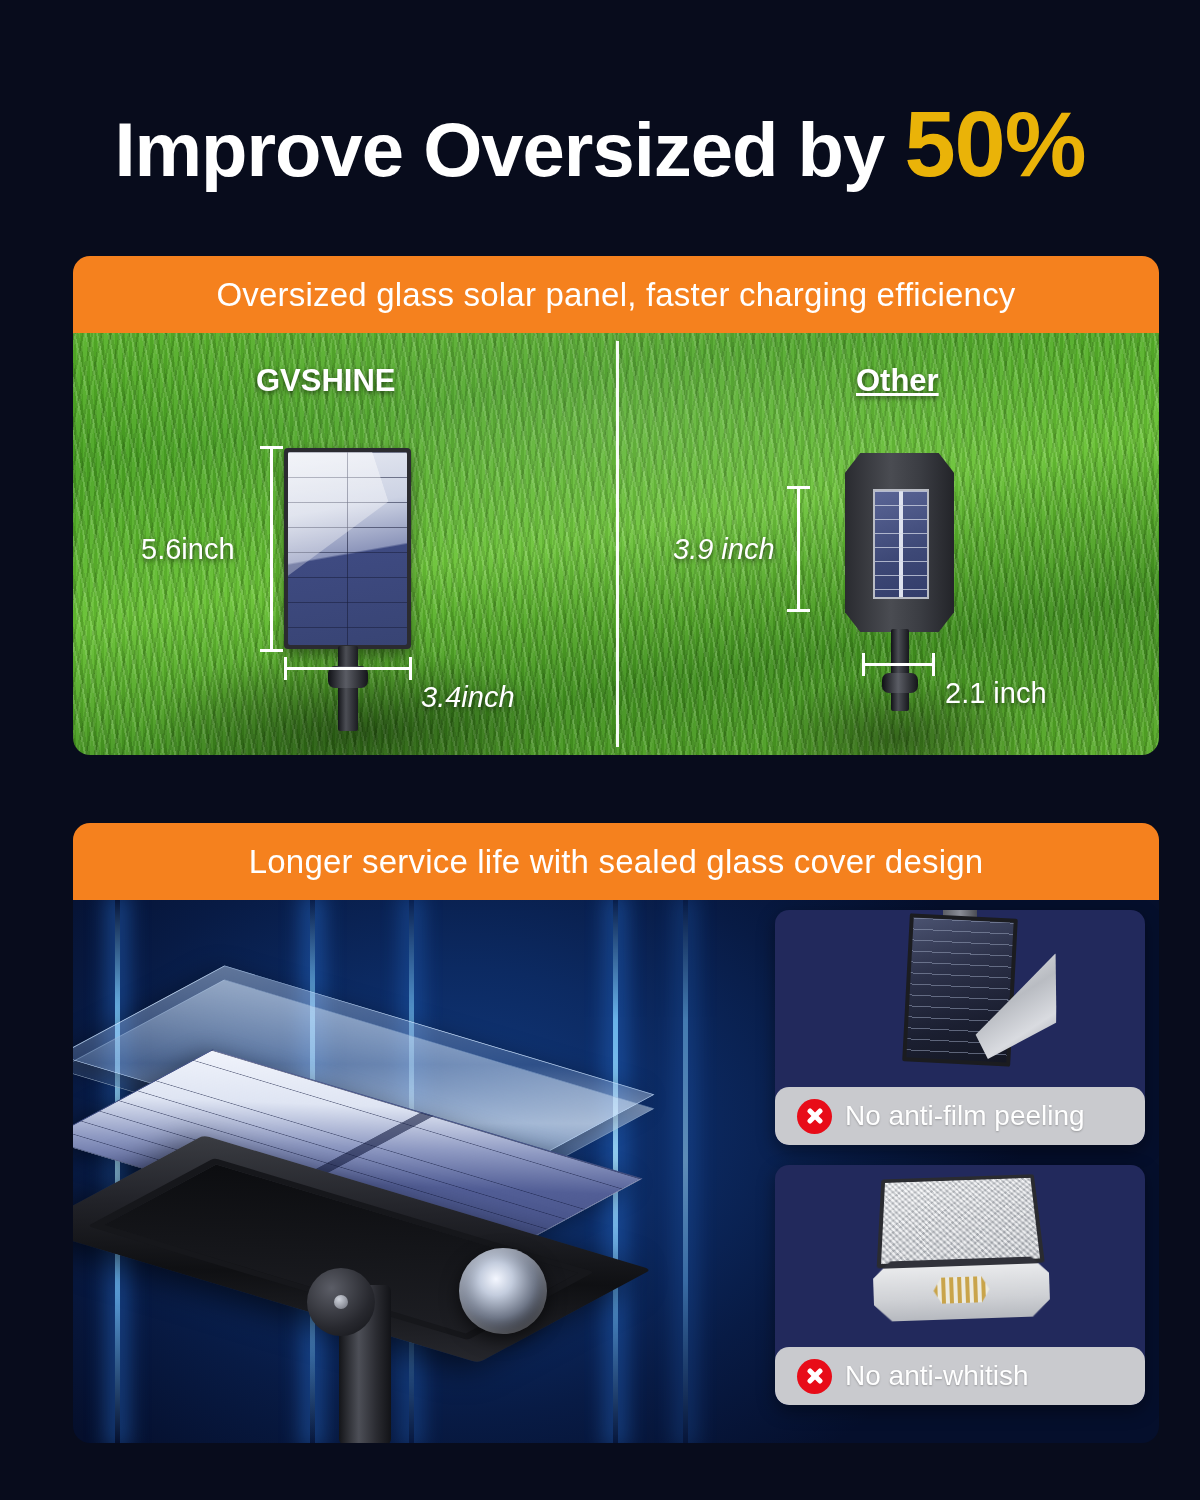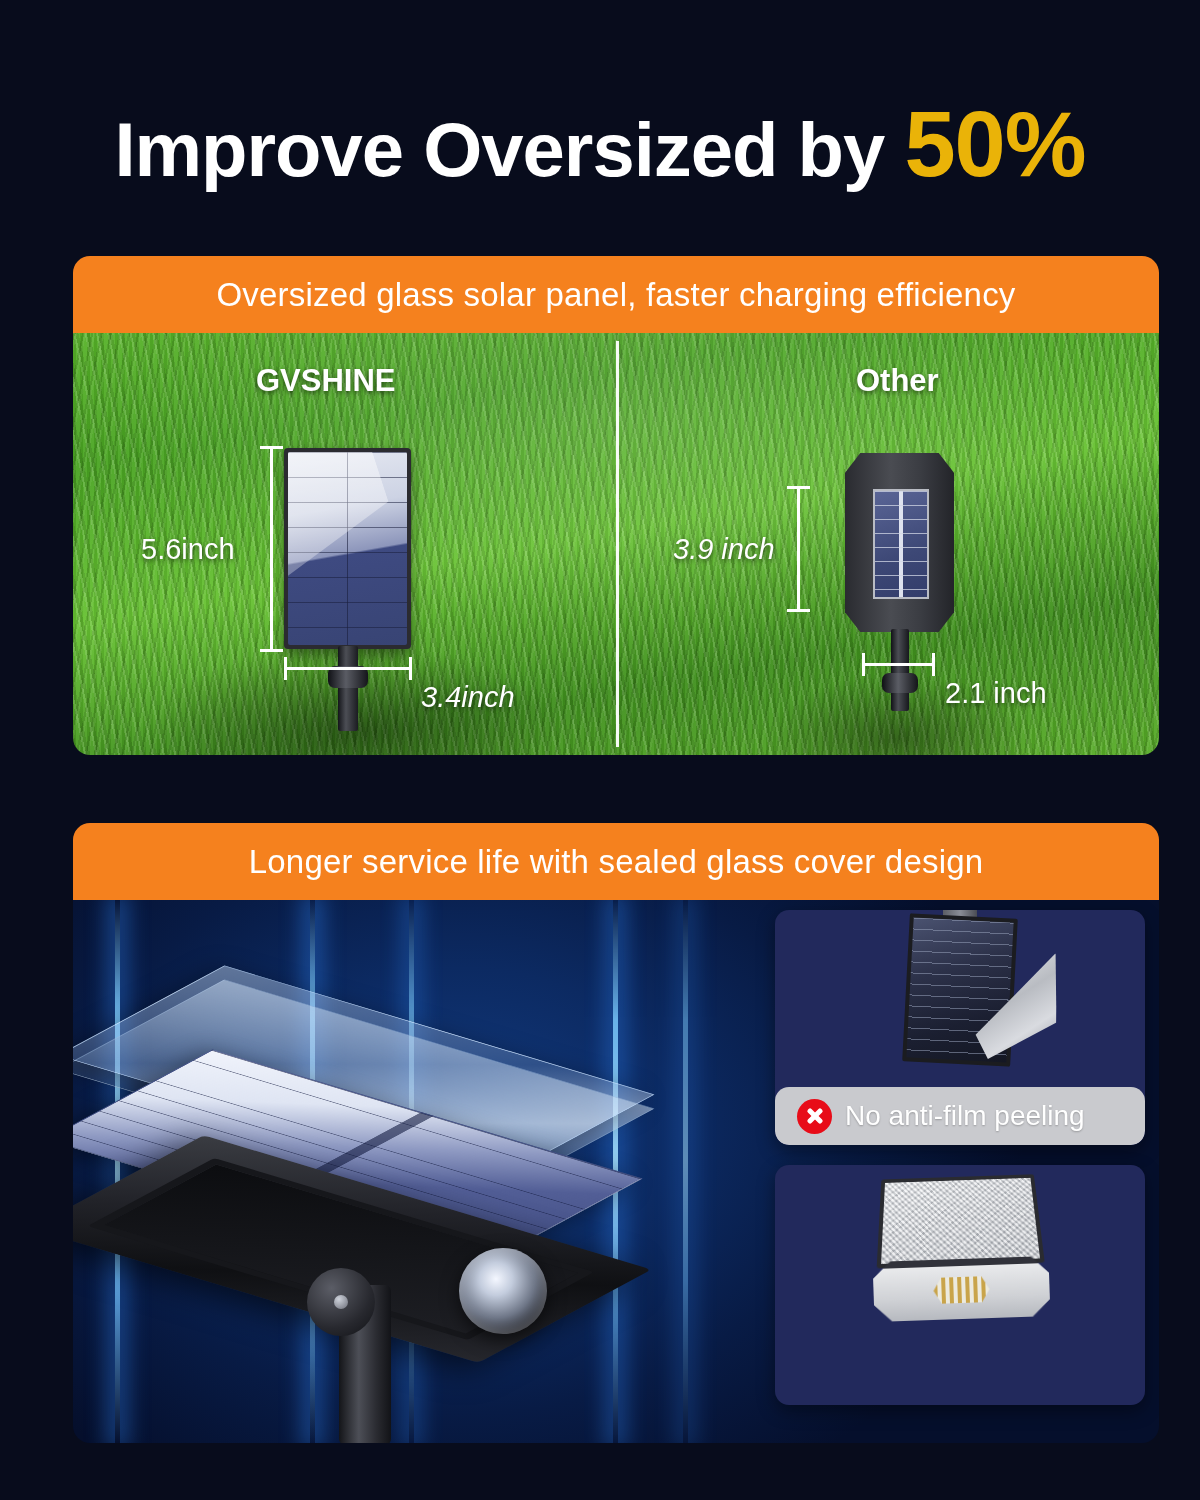--- a/index.html
+++ b/index.html
@@ -331,21 +331,21 @@
         <div class="gv-stem"></div>
         <div class="gv-collar"></div>
       </div>
 
       <div class="vrule" style="left:197px; top:113px; height:206px;"></div>
       <div class="dim-label" style="left:68px; top:200px;">5.6inch</div>
 
       <div class="hrule" style="left:211px; top:334px; width:128px;"></div>
       <div class="dim-label" style="left:348px; top:348px;font-style:italic;">3.4inch</div>
 
-      <div class="side-label" style="left:783px; top:30px;">Other</div>
+      <div class="side-label" style="left:783px; top:30px;text-decoration:underline;">Other</div>
 
       <div class="ot-unit">
         <div class="ot-body">
           <div class="ot-panel">
             <div class="ot-cells"></div>
           </div>
         </div>
         <div class="ot-stem"></div>
         <div class="ot-collar"></div>
       </div>
@@ -406,18 +406,22 @@
       </div>
 
       <div class="card" id="card-whitish">
         <div class="card-photo">
           <div class="wh-body">
             <div class="wh-top"></div>
             <div class="wh-bottom"></div>
             <div class="wh-leds"></div>
           </div>
         </div>
+        <div class="card-caption">
+          <span class="x-icon"></span>
+          <span class="caption-text">No anti-whitish</span>
+        </div>
       </div>
 
     </div>
   </div>
 
 </div>
 
 </body></html>

